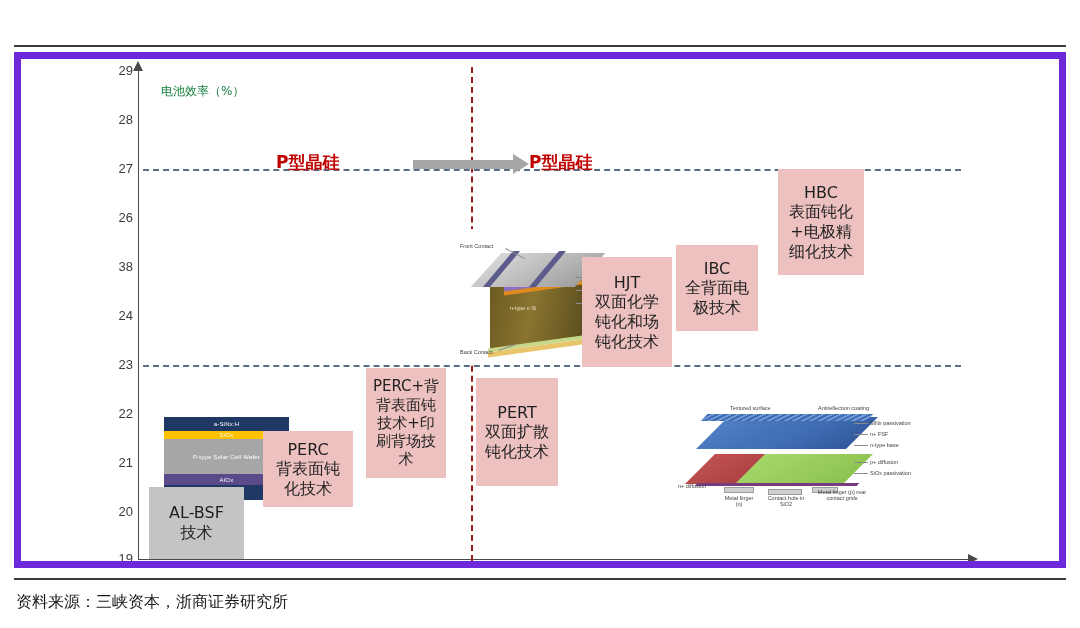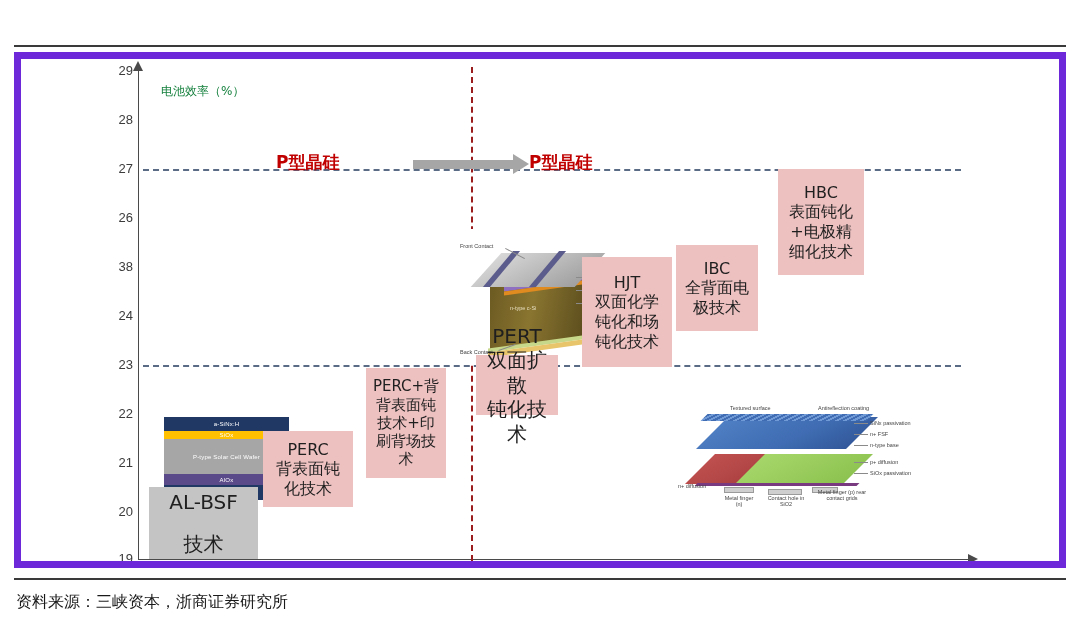--- a/index.html
+++ b/index.html
@@ -300,40 +300,40 @@
         <div class="pic-lbl" style="left:194px; top:60px">p+ diffusion</div>
         <div class="pic-lead" style="left:178px; top:63px; width:14px"></div>
         <div class="pic-lbl" style="left:194px; top:71px">SiOx passivation</div>
         <div class="pic-lead" style="left:178px; top:74px; width:14px"></div>
         <div class="pic-lbl" style="left:2px;   top:84px">n+ diffusion</div>
         <div class="pic-lbl" style="left:46px;  top:96px; width:34px; white-space:normal; text-align:center">Metal finger (n)</div>
         <div class="pic-lbl" style="left:90px;  top:96px; width:40px; white-space:normal; text-align:center">Contact hole in SiO2</div>
         <div class="pic-lbl" style="left:136px; top:90px; width:60px; white-space:normal; text-align:center">Metal finger (p) rear contact grids</div>
       </div>
 
-      <div class="tbox gray" style="left:128px; top:428px; width:109px; height:72px; font-size:20px;justify-content:space-between;">
+      <div class="tbox gray" style="left:128px; top:428px; width:95px; height:72px; font-size:16px;">
         <span class="ln">AL-BSF</span>
         <span class="ln">技术</span>
       </div>
 
       <div class="tbox pink" style="left:242px; top:372px; width:90px; height:76px; font-size:16px;">
         <span class="ln">PERC</span>
         <span class="ln">背表面钝</span>
         <span class="ln">化技术</span>
       </div>
 
       <div class="tbox pink" style="left:345px; top:309px; width:80px; height:110px; font-size:15px;">
         <span class="ln">PERC+背</span>
         <span class="ln">背表面钝</span>
         <span class="ln">技术+印</span>
         <span class="ln">刷背场技</span>
         <span class="ln">术</span>
       </div>
 
-      <div class="tbox pink" style="left:455px; top:296px; width:82px; height:60px; font-size:20px;">
+      <div class="tbox pink" style="left:455px; top:319px; width:82px; height:108px; font-size:16px;">
         <span class="ln">PERT</span>
         <span class="ln">双面扩散</span>
         <span class="ln">钝化技术</span>
       </div>
 
       <div class="tbox pink" style="left:561px; top:198px; width:90px; height:110px; font-size:16px;">
         <span class="ln">HJT</span>
         <span class="ln">双面化学</span>
         <span class="ln">钝化和场</span>
         <span class="ln">钝化技术</span>

